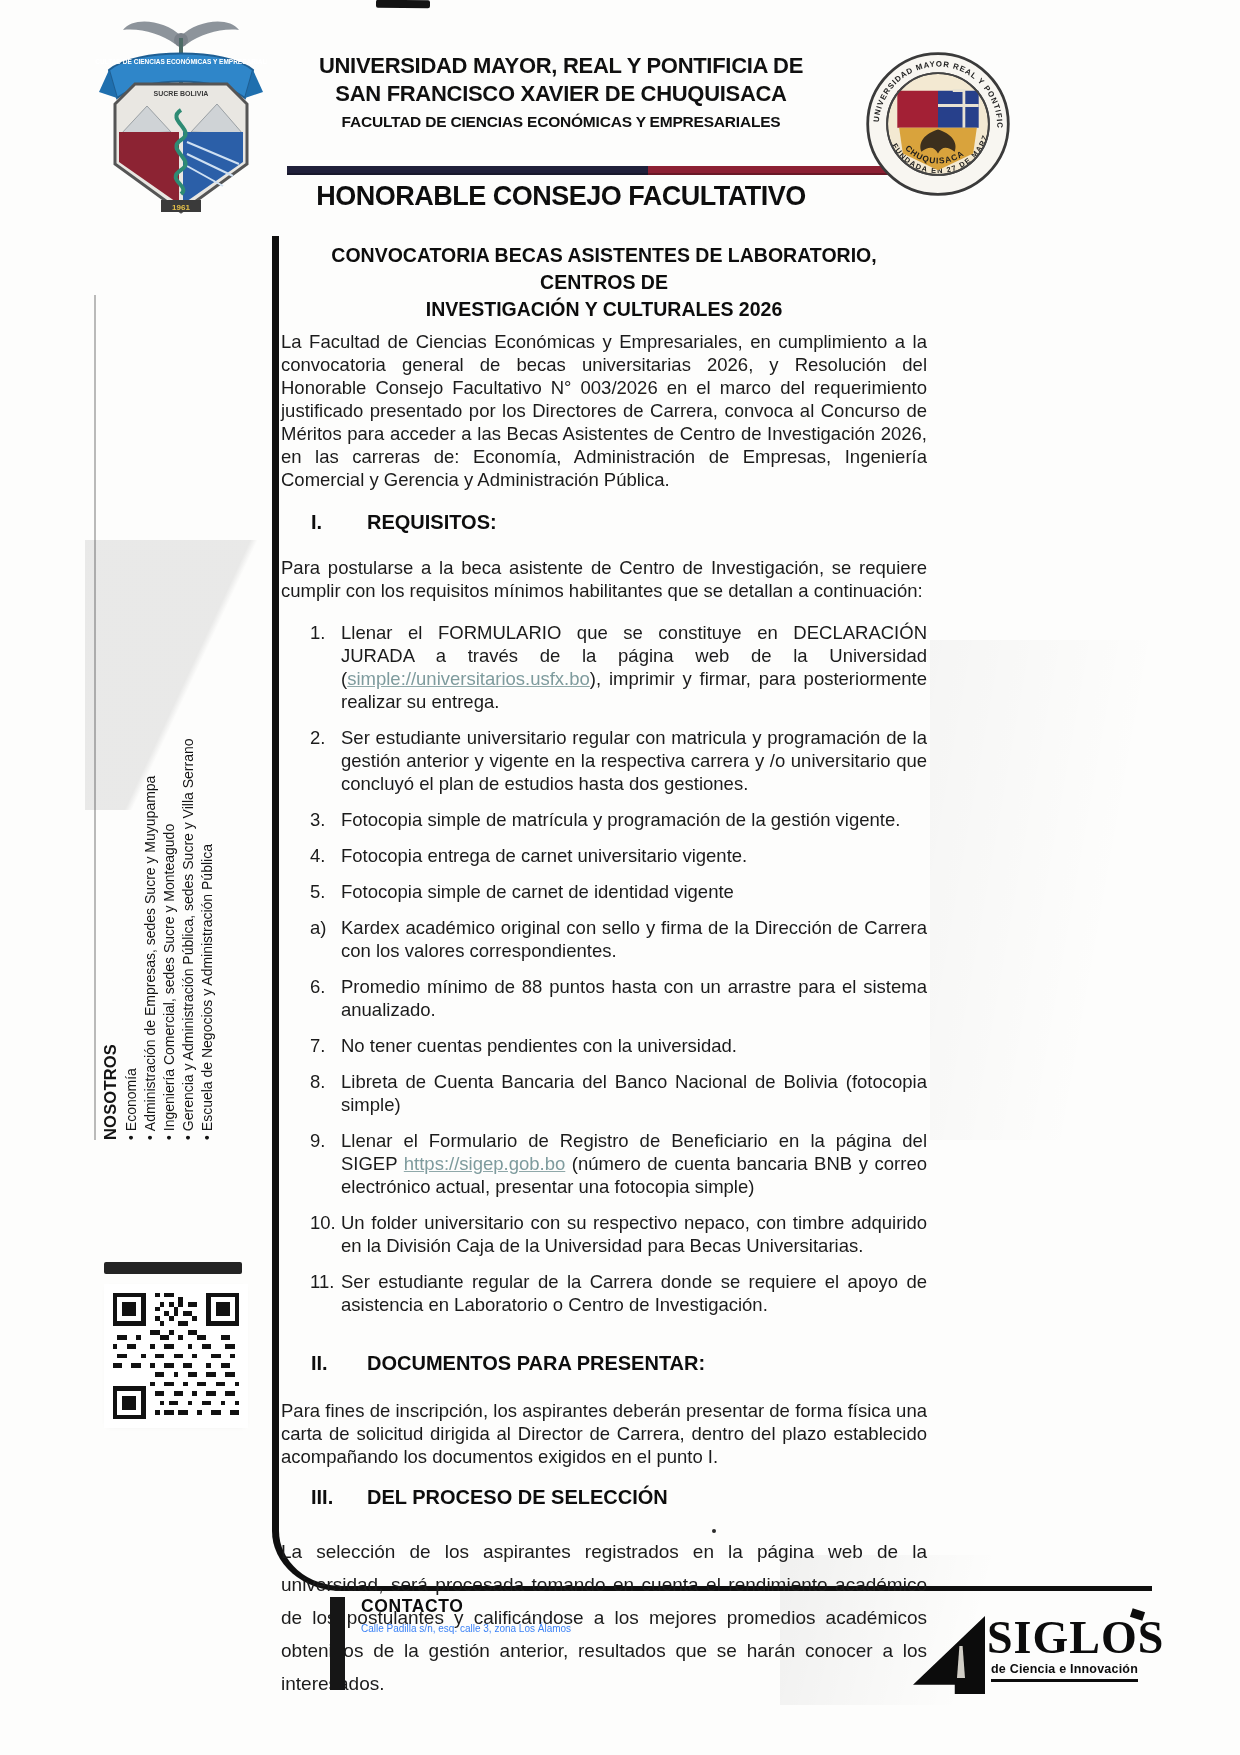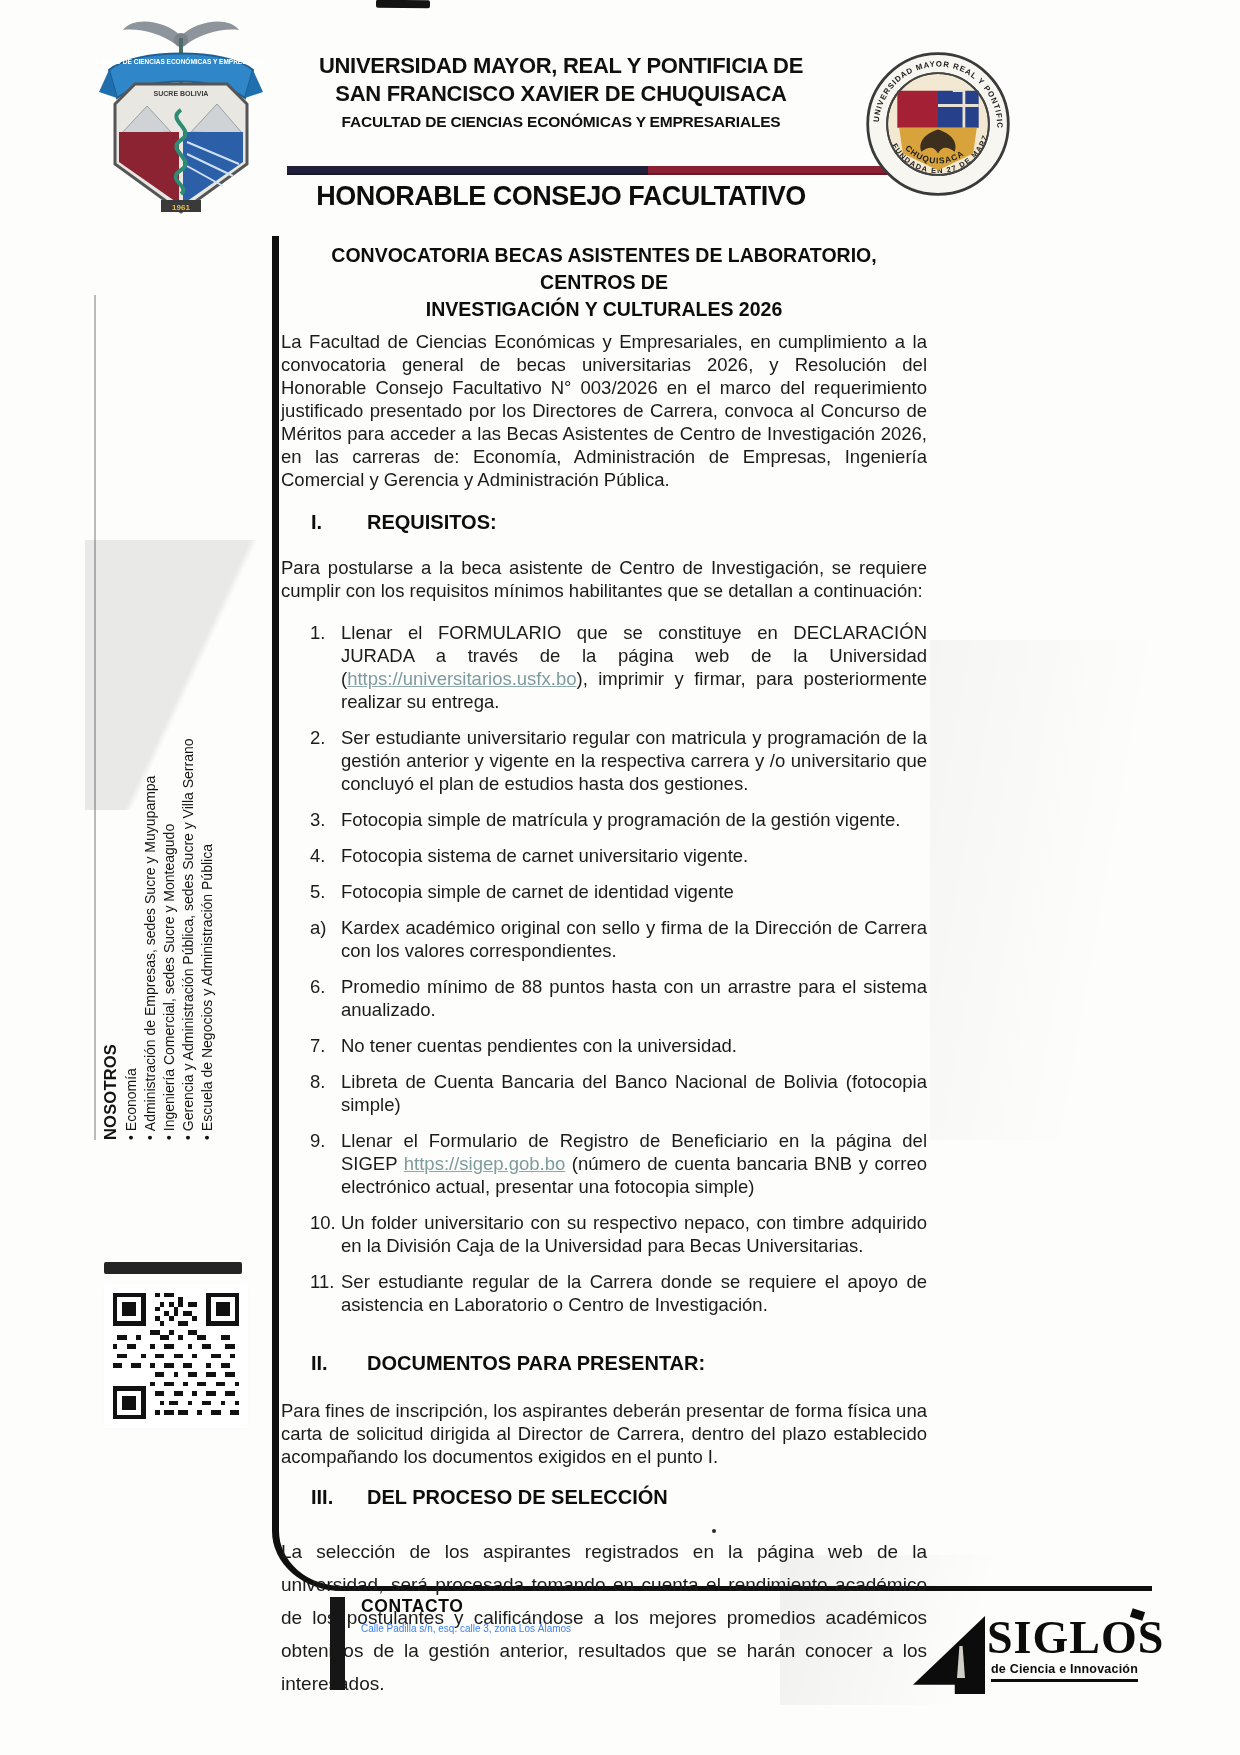--- a/index.html
+++ b/index.html
@@ -183,33 +183,33 @@
 
     <div class="sec-heading">
       <span class="num">I.</span>
       <span>REQUISITOS:</span>
     </div>
     <p class="req-intro">Para postularse a la beca asistente de Centro de Investigación, se requiere cumplir con los requisitos mínimos habilitantes que se detallan a continuación:</p>
 
     <div class="req-list">
       <div class="req-item">
         <span class="req-marker">1.</span>
-        <span class="req-text"><span>Llenar el FORMULARIO que se constituye en DECLARACIÓN JURADA a través de la página web de la Universidad (</span><a class="doc-link">https://universitarios.usfx.bo</a><span>), imprimir y firmar, para posteriormente realizar su entrega.</span></span>
+        <span class="req-text"><span>Llenar el FORMULARIO que se constituye en DECLARACIÓN JURADA a través de la página web de la Universidad (</span><a class="doc-link">simple://universitarios.usfx.bo</a><span>), imprimir y firmar, para posteriormente realizar su entrega.</span></span>
       </div>
       <div class="req-item">
         <span class="req-marker">2.</span>
         <span class="req-text">Ser estudiante universitario regular con matricula y programación de la gestión anterior y vigente en la respectiva carrera y /o universitario que concluyó el plan de estudios hasta dos gestiones.</span>
       </div>
       <div class="req-item">
         <span class="req-marker">3.</span>
         <span class="req-text">Fotocopia simple de matrícula y programación de la gestión vigente.</span>
       </div>
       <div class="req-item">
         <span class="req-marker">4.</span>
-        <span class="req-text">Fotocopia sistema de carnet universitario vigente.</span>
+        <span class="req-text">Fotocopia entrega de carnet universitario vigente.</span>
       </div>
       <div class="req-item">
         <span class="req-marker">5.</span>
         <span class="req-text">Fotocopia simple de carnet de identidad vigente</span>
       </div>
       <div class="req-item">
         <span class="req-marker">a)</span>
         <span class="req-text">Kardex académico original con sello y firma de la Dirección de Carrera con los valores correspondientes.</span>
       </div>
       <div class="req-item">

